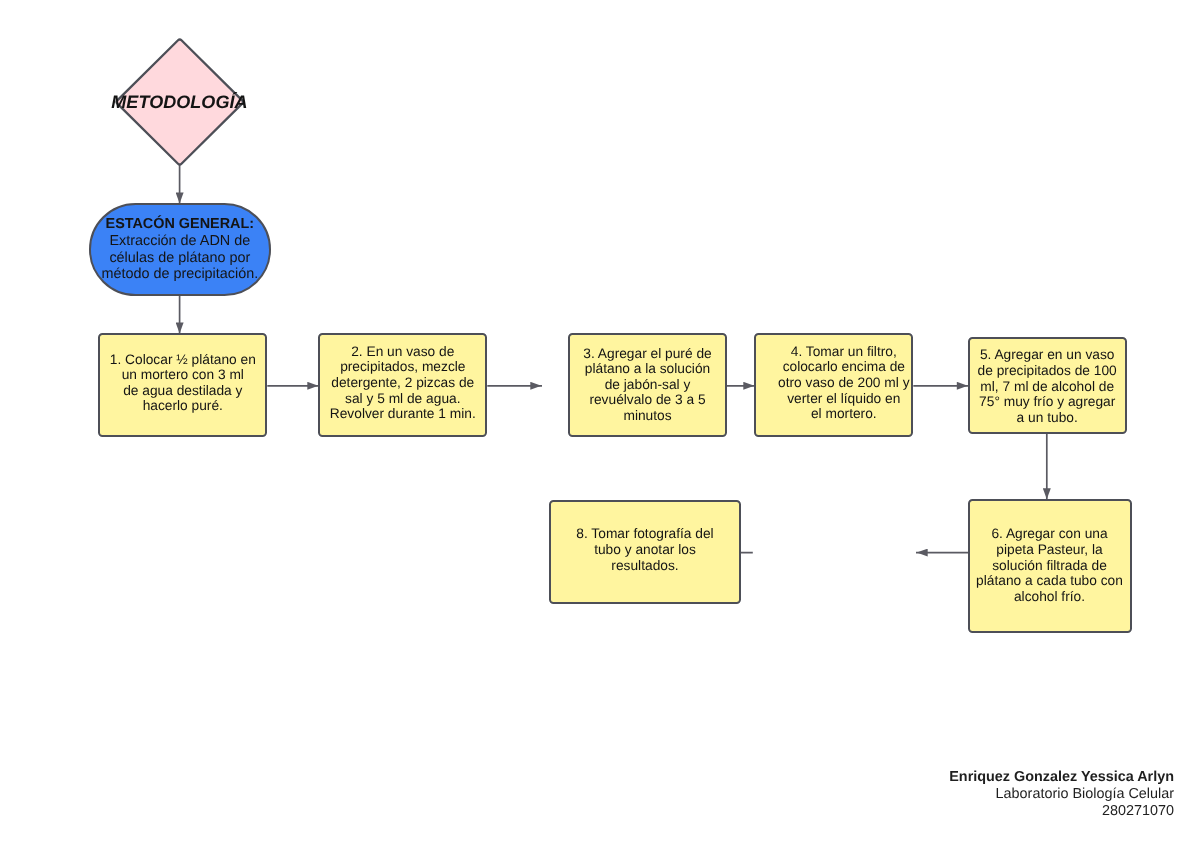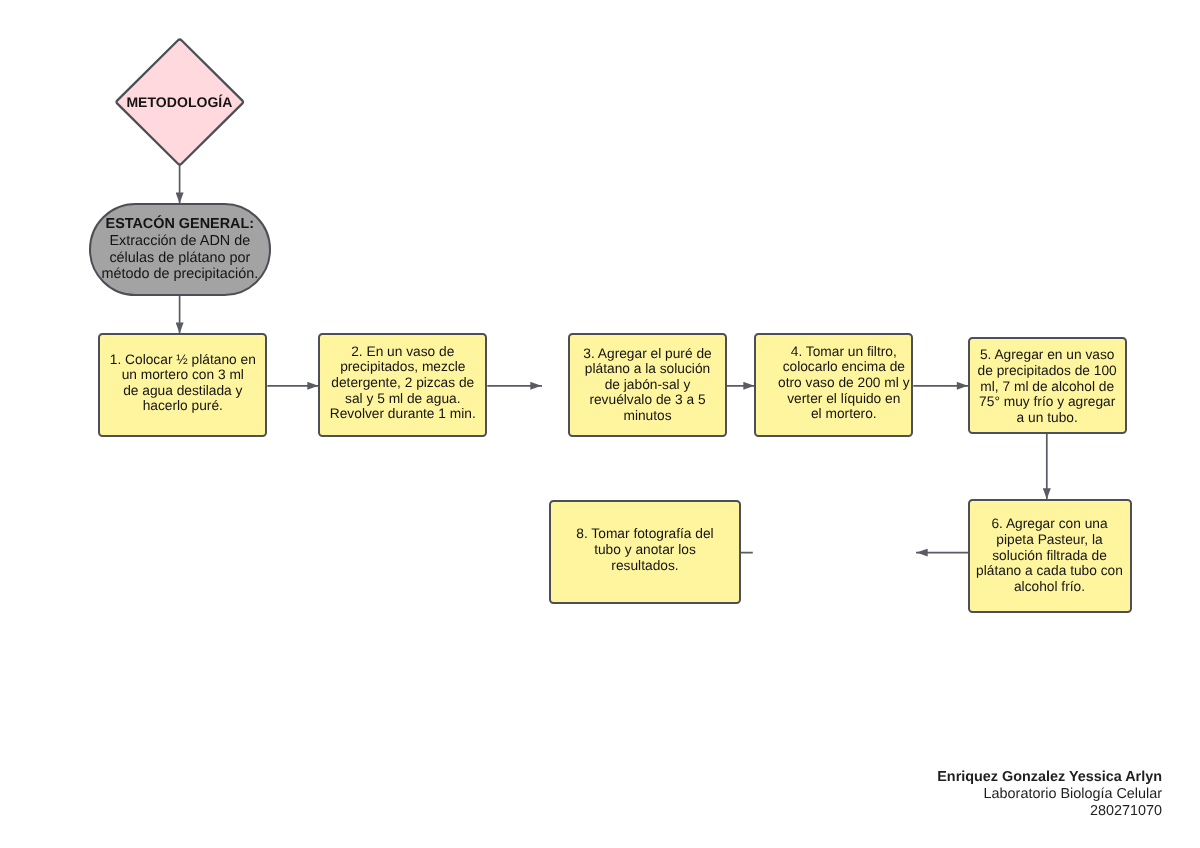--- a/index.html
+++ b/index.html
@@ -13,27 +13,27 @@
   #canvas { position:relative; width:1200px; height:848px;
             -webkit-font-smoothing:antialiased;
             text-rendering:geometricPrecision; }
   .node { position:absolute; box-sizing:border-box; display:flex;
           align-items:center; justify-content:center; text-align:center;
           color:#141414; }
   .node .txt { display:block; width:100%;
                position:relative; top:var(--toff, -2.6px); }
   .proc { background:#fff59f; border:2px solid #4d4f57; border-radius:4.5px;
           font-size:13.75px; line-height:15.6px; }
-  .stadium { background:#a3a3a3; border:2px solid #4d4f57; font-size:14.4px;
+  .stadium { background:#3b82f6; border:2px solid #4d4f57; font-size:14.4px;
              line-height:16.7px; }
   .diamond-wrap { position:absolute; }
   .diamond-label { position:absolute; left:0; top:0; width:100%; height:100%;
                    display:flex; align-items:center; justify-content:center;
-                   font-size:14px; font-weight:bold; color:#141414;
-                   letter-spacing:0.05px; padding-top:1px; box-sizing:border-box; }
+                   font-size:18px; font-weight:bold; color:#141414;
+                   letter-spacing:0.05px; padding-top:1px; box-sizing:border-box;font-style:italic; }
   svg.edges { position:absolute; left:0; top:0; width:1200px; height:848px;
               pointer-events:none; }
   .footer { position:absolute; text-align:right; font-size:14.4px;
             line-height:17.05px; color:#1f1f1f; }
   .footer .nm { font-weight:bold; }
 </style>
 </head>
 <body>
 
 <div id="canvas">
@@ -124,38 +124,38 @@
   <div class="node proc" style="left:967.7px; top:336.7px; width:159px; height:97.1px; --toff:1.2px;">
     <span class="txt">
       <span>5. Agregar en un vaso</span><br>
       <span>de precipitados de 100</span><br>
       <span>ml, 7 ml de alcohol de</span><br>
       <span>75° muy frío y agregar</span><br>
       <span>a un tubo.</span>
     </span>
   </div>
 
-  <div class="node proc" style="left:967.5px; top:499.3px; width:164px; height:114px; --toff:-0.9px;">
+  <div class="node proc" style="left:967.5px; top:499.3px; width:164px; height:134px; --toff:-0.9px;">
     <span class="txt">
       <span>6. Agregar con una</span><br>
       <span>pipeta Pasteur, la</span><br>
       <span>solución filtrada de</span><br>
       <span>plátano a cada tubo con</span><br>
       <span>alcohol frío.</span>
     </span>
   </div>
 
 
   <div class="node proc" style="left:549px; top:500.3px; width:192px; height:104px;">
     <span class="txt">
       <span>8. Tomar fotografía del</span><br>
       <span>tubo y anotar los</span><br>
       <span>resultados.</span>
     </span>
   </div>
 
-  <div class="footer" style="right:38px; top:768.7px;">
+  <div class="footer" style="right:26px; top:768.7px;">
     <div class="nm">Enriquez Gonzalez Yessica Arlyn</div>
     <div>Laboratorio Biología Celular</div>
     <div>280271070</div>
   </div>
 
 </div>
 
 </body></html>

